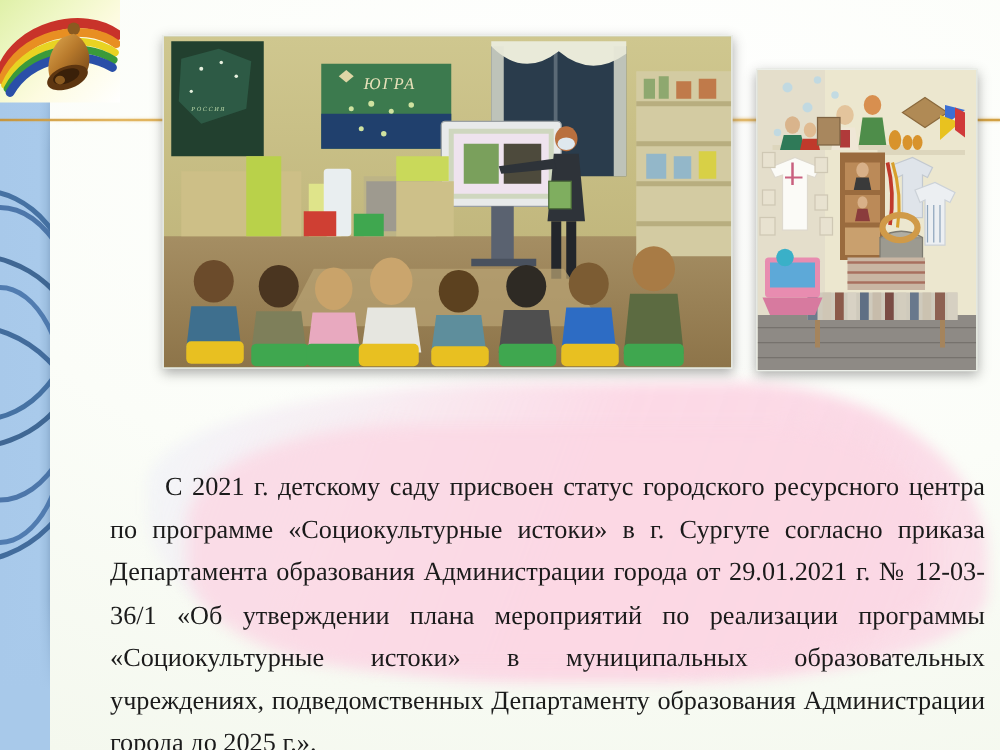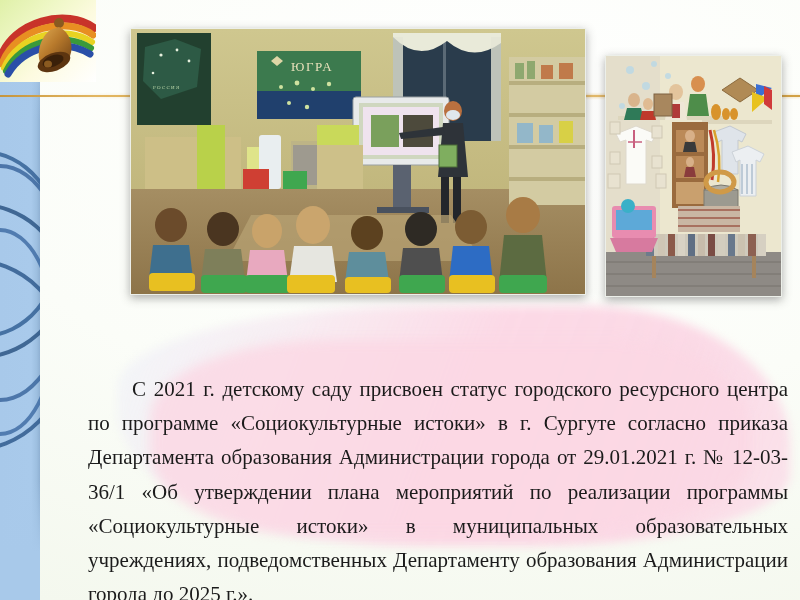--- a/index.html
+++ b/index.html
@@ -87,21 +87,21 @@
   }
 
   
   .photo{
     position:absolute;
     background:#cfd6c8;
     box-shadow:0 3px 9px rgba(60,60,60,.42);
     border:1px solid rgba(255,255,255,.6);
     overflow:hidden;
   }
-  .photo-main{left:130px;top:28px;width:454px;height:265px;}
+  .photo-main{left:130px;top:28px;width:454px;height:265px;font-style:italic;}
   .photo-side{left:605px;top:55px;width:175px;height:240px;}
 
   
   .body-text{
     position:absolute;left:88px;top:348px;width:700px;
     font-size:21px;line-height:1.63;
     color:#1b1b1b;
     text-align:justify;
     text-indent:44px;
     font-family:"Liberation Serif", serif;

